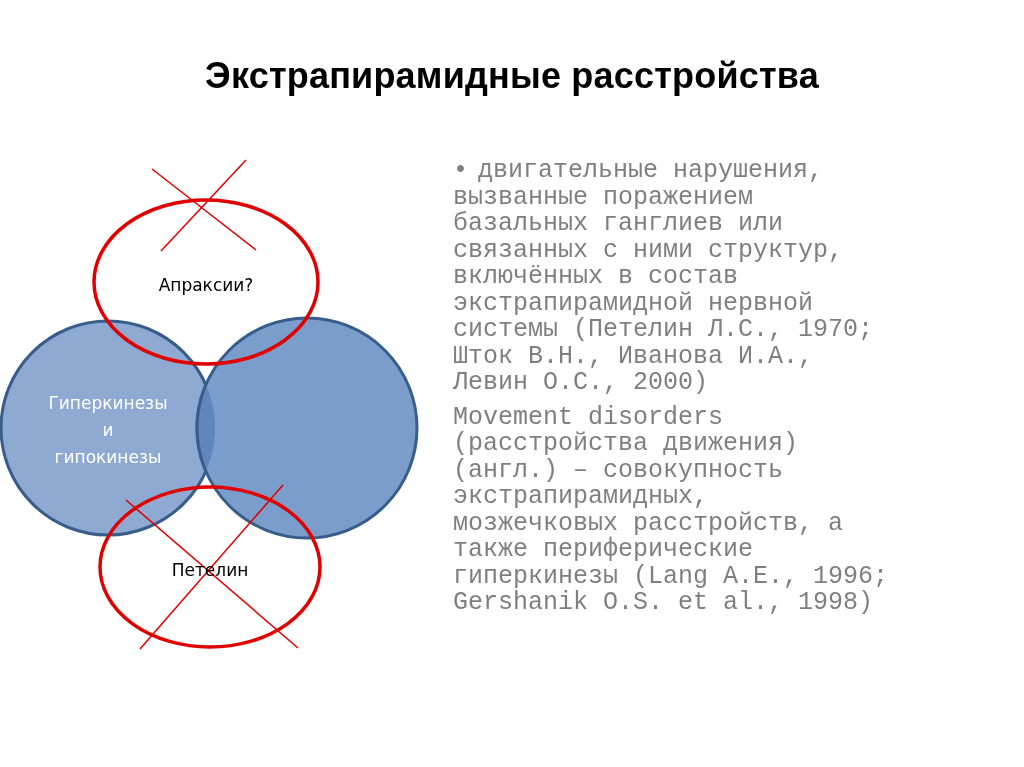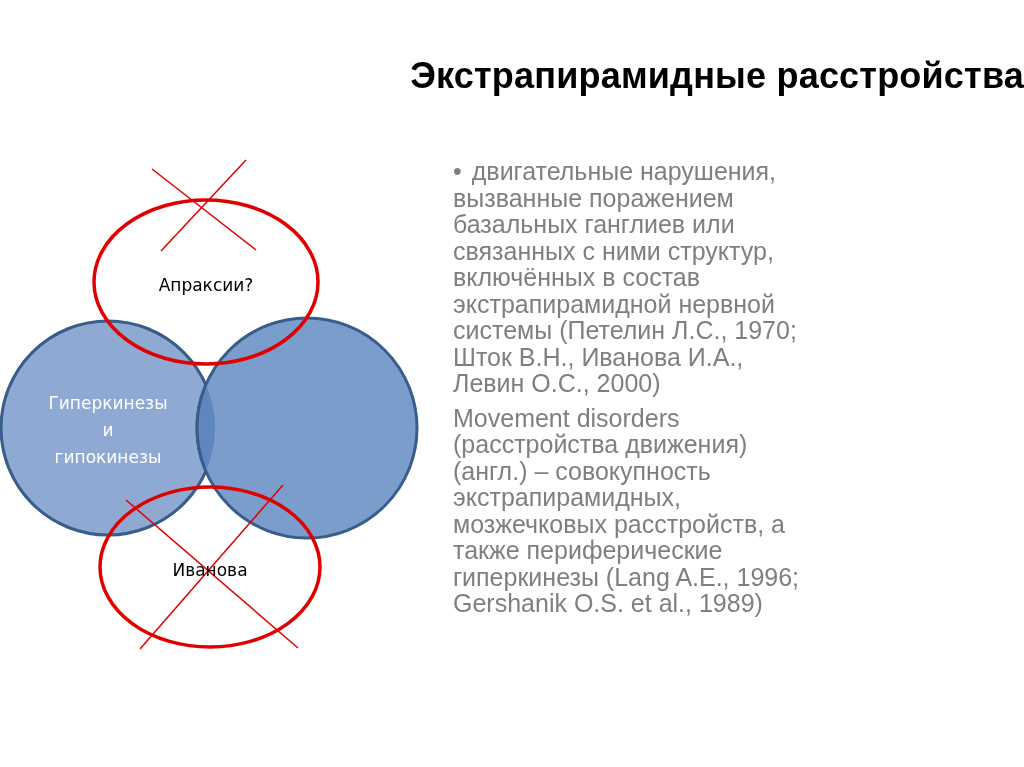--- a/index.html
+++ b/index.html
@@ -1,32 +1,32 @@
 <!DOCTYPE html>
 <html><head>
   <meta charset="utf-8">
   <style>
     html, body { margin: 0; padding: 0; background: #ffffff; }
     body { width: 1024px; height: 767px; position: relative; overflow: hidden; }
     .title {
-      position: absolute; left: 0; top: 55px; width: 1024px; text-align: right;
+      position: absolute; left: 0; top: 55px; width: 1024px; text-align: center;
       font-family: "Liberation Sans", sans-serif; font-weight: bold; font-size: 36px;
       color: #000000; letter-spacing: 0.2px;
     }
     .diagram { position: absolute; left: 0; top: 0; width: 440px; height: 767px; }
     .diagram svg { position: absolute; left: 0; top: 0; }
     .label {
       position: absolute; text-align: center;
       font-family: "DejaVu Sans", sans-serif; line-height: 27px;
     }
     .label.white { color: #ffffff; font-size: 17px; }
     .label.dark { color: #000000; font-size: 17px; }
     .text-block {
       position: absolute; left: 453px; top: 158px; width: 470px;
-      font-family: Liberation Sans, sans-serif; font-size: 25px; line-height: 26.5px;
+      font-family: Liberation Mono, monospace; font-size: 25px; line-height: 26.5px;
       color: #7f7f7f;
     }
     .para { margin: 0 0 8px 0; white-space: pre-line; }
     .para .bullet { margin-right: 10px; }
   </style>
 </head>
 <body>
 
 <div class="title">Экстрапирамидные расстройства</div>
 
@@ -58,35 +58,35 @@
     <div>и</div>
     <div>гипокинезы</div>
   </div>
 
   <div class="label dark" style="left:126px; top:272px; width:160px;">
     <span>Апраксии?</span>
   </div>
 
 
   <div class="label dark" style="left:130px; top:557px; width:160px;">
-    <span>Иванова</span>
+    <span>Петелин</span>
   </div>
 </div>
 
 <div class="text-block">
   <p class="para"><span class="bullet">•</span><span>двигательные нарушения,
 вызванные поражением
 базальных ганглиев или
 связанных с ними структур,
 включённых в состав
 экстрапирамидной нервной
 системы (Петелин Л.С., 1970;
 Шток В.Н., Иванова И.А.,
 Левин О.С., 2000)</span></p>
   <p class="para">Movement disorders
 (расстройства движения)
 (англ.) – совокупность
 экстрапирамидных,
 мозжечковых расстройств, а
 также периферические
 гиперкинезы (Lang A.E., 1996;
-Gershanik O.S. et al., 1989)</p>
+Gershanik O.S. et al., 1998)</p>
 </div>
 
 </body></html>

